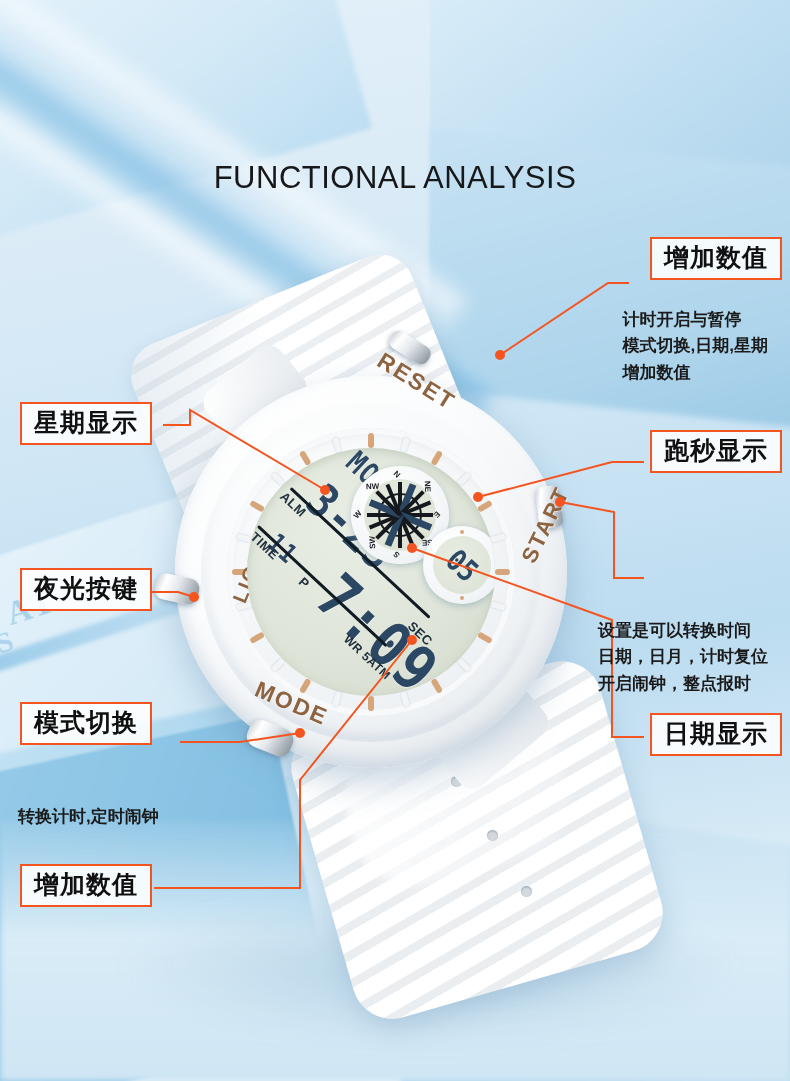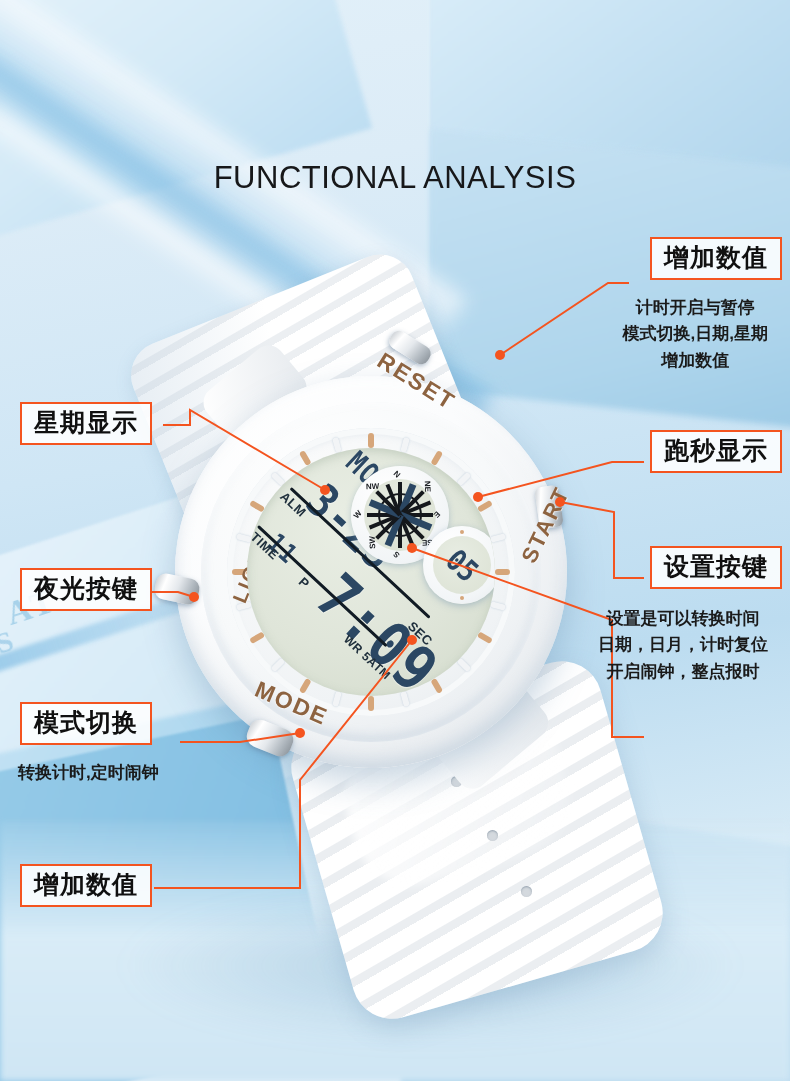--- a/index.html
+++ b/index.html
@@ -369,21 +369,21 @@
   }
   .callout-desc {
     position: absolute;
     color: #1a1a1a;
     font-size: 17px;
     font-weight: 600;
     line-height: 1.55;
     white-space: nowrap;
     font-family: "Liberation Sans", "DejaVu Sans", sans-serif;
   }
-  .callout-desc.right { text-align: center; }
+  .callout-desc.right { text-align: left; margin-top: 12px; }
   .callout-desc.left  { text-align: left; }
 
   svg#leaders { position: absolute; inset: 0; width: 790px; height: 1081px; pointer-events: none; }
 </style>
 </head>
 <body>
 
 <div id="page">
 
   <div class="bg-layer">
@@ -551,32 +551,32 @@
 
   <div class="callout-box" style="left:650px; top:237px;">增加数值</div>
   <div class="callout-desc right" style="right:22px; top:295px;">
     <div>计时开启与暂停</div>
     <div>模式切换,日期,星期</div>
     <div>增加数值</div>
   </div>
 
   <div class="callout-box" style="left:650px; top:430px;">跑秒显示</div>
 
-  <div class="callout-box" style="left:650px; top:546px;">设置按键</div>
   <div class="callout-desc right" style="right:22px; top:606px;">
     <div>设置是可以转换时间</div>
     <div>日期，日月，计时复位</div>
     <div>开启闹钟，整点报时</div>
   </div>
 
+  <div class="callout-box" style="left:650px; top:713px;">日期显示</div>
 
   <div class="callout-box" style="left:20px; top:402px;">星期显示</div>
 
   <div class="callout-box" style="left:20px; top:568px;">夜光按键</div>
 
   <div class="callout-box" style="left:20px; top:702px;">模式切换</div>
-  <div class="callout-desc left" style="left:18px; top:760px;">
+  <div class="callout-desc left" style="left:18px; top:804px;">
     <div>转换计时,定时闹钟</div>
   </div>
 
   <div class="callout-box" style="left:20px; top:864px;">增加数值</div>
 
 </div>
 
 </body></html>

